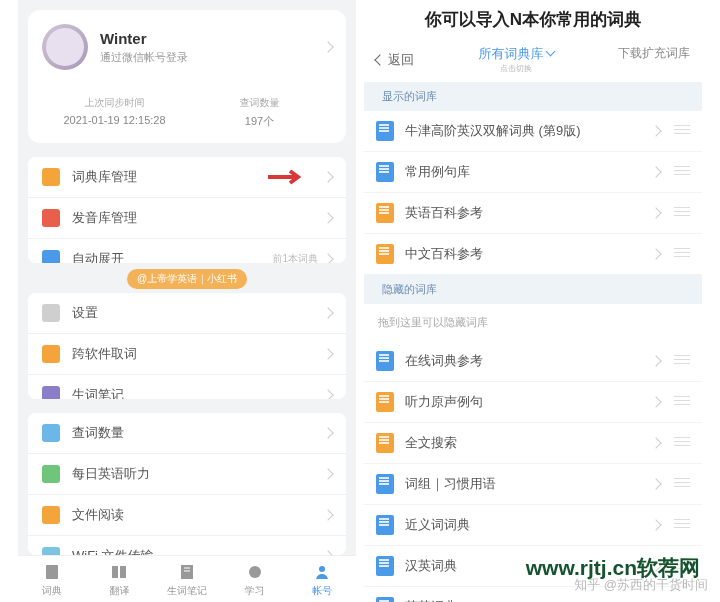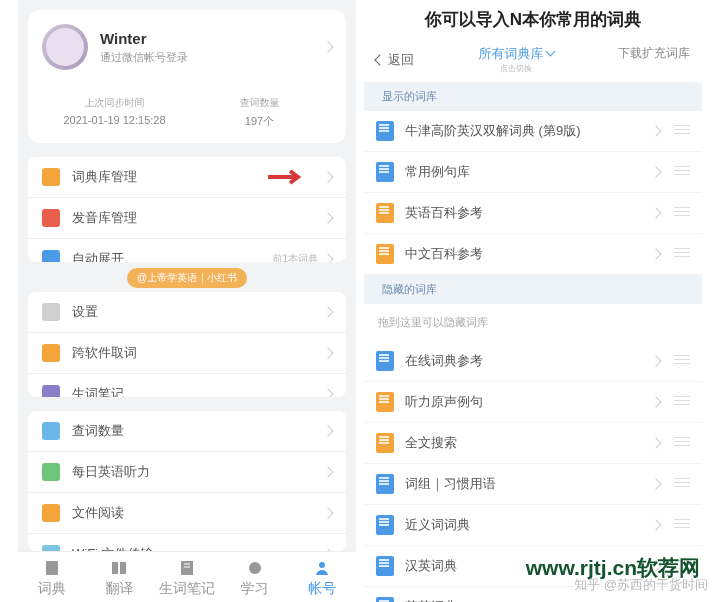--- a/index.html
+++ b/index.html
@@ -105,21 +105,21 @@
     
     .bottom-nav {
       margin-top: auto;
       display: flex;
       background: #fff;
       border-top: 0.5px solid #eee;
       padding: 6px 0 4px 0;
     }
     .nav-item {
       flex: 1; text-align: center;
-      font-size: 14px; color: #999;
+      font-size: 10px; color: #999;
     }
     .nav-item.active { color: #4a9ae8; }
     .nav-icon { width: 20px; height: 20px; margin: 0 auto 2px auto; }
     .nav-icon svg { width: 100%; height: 100%; fill: currentColor; }
     
     
     .rp-title {
       text-align: center; font-size: 17px; font-weight: 700;
       color: #222; padding: 8px;
     }

